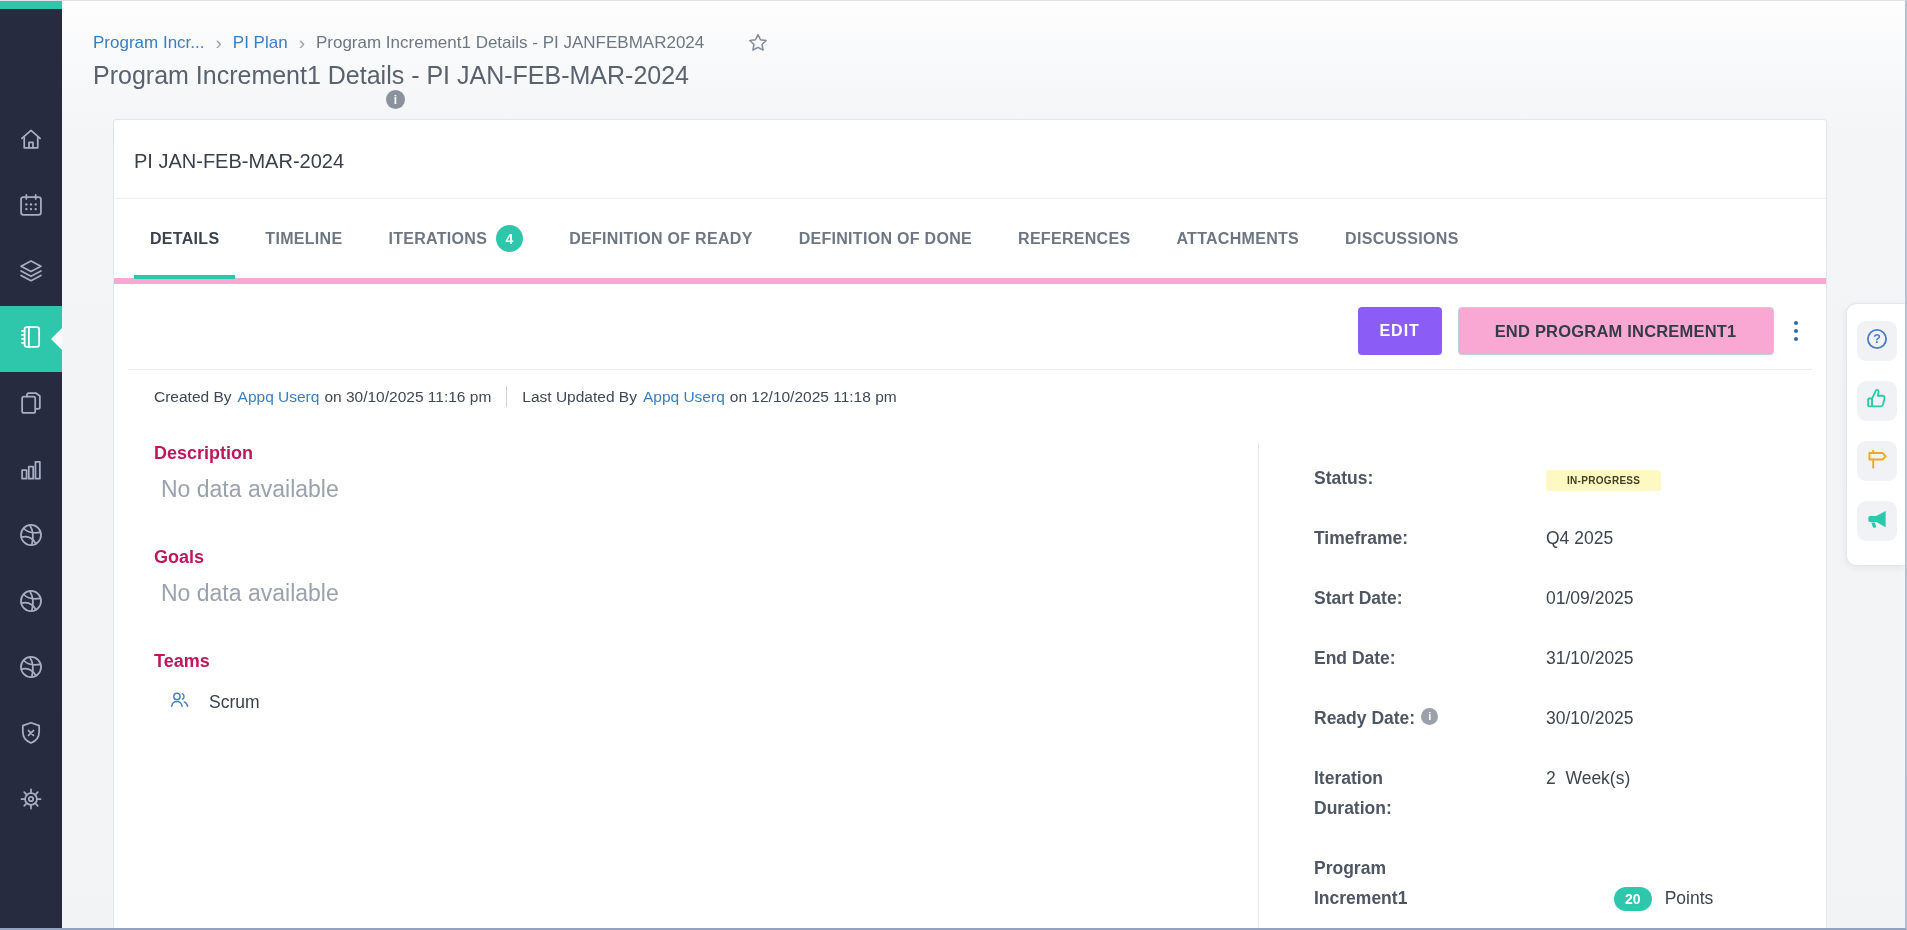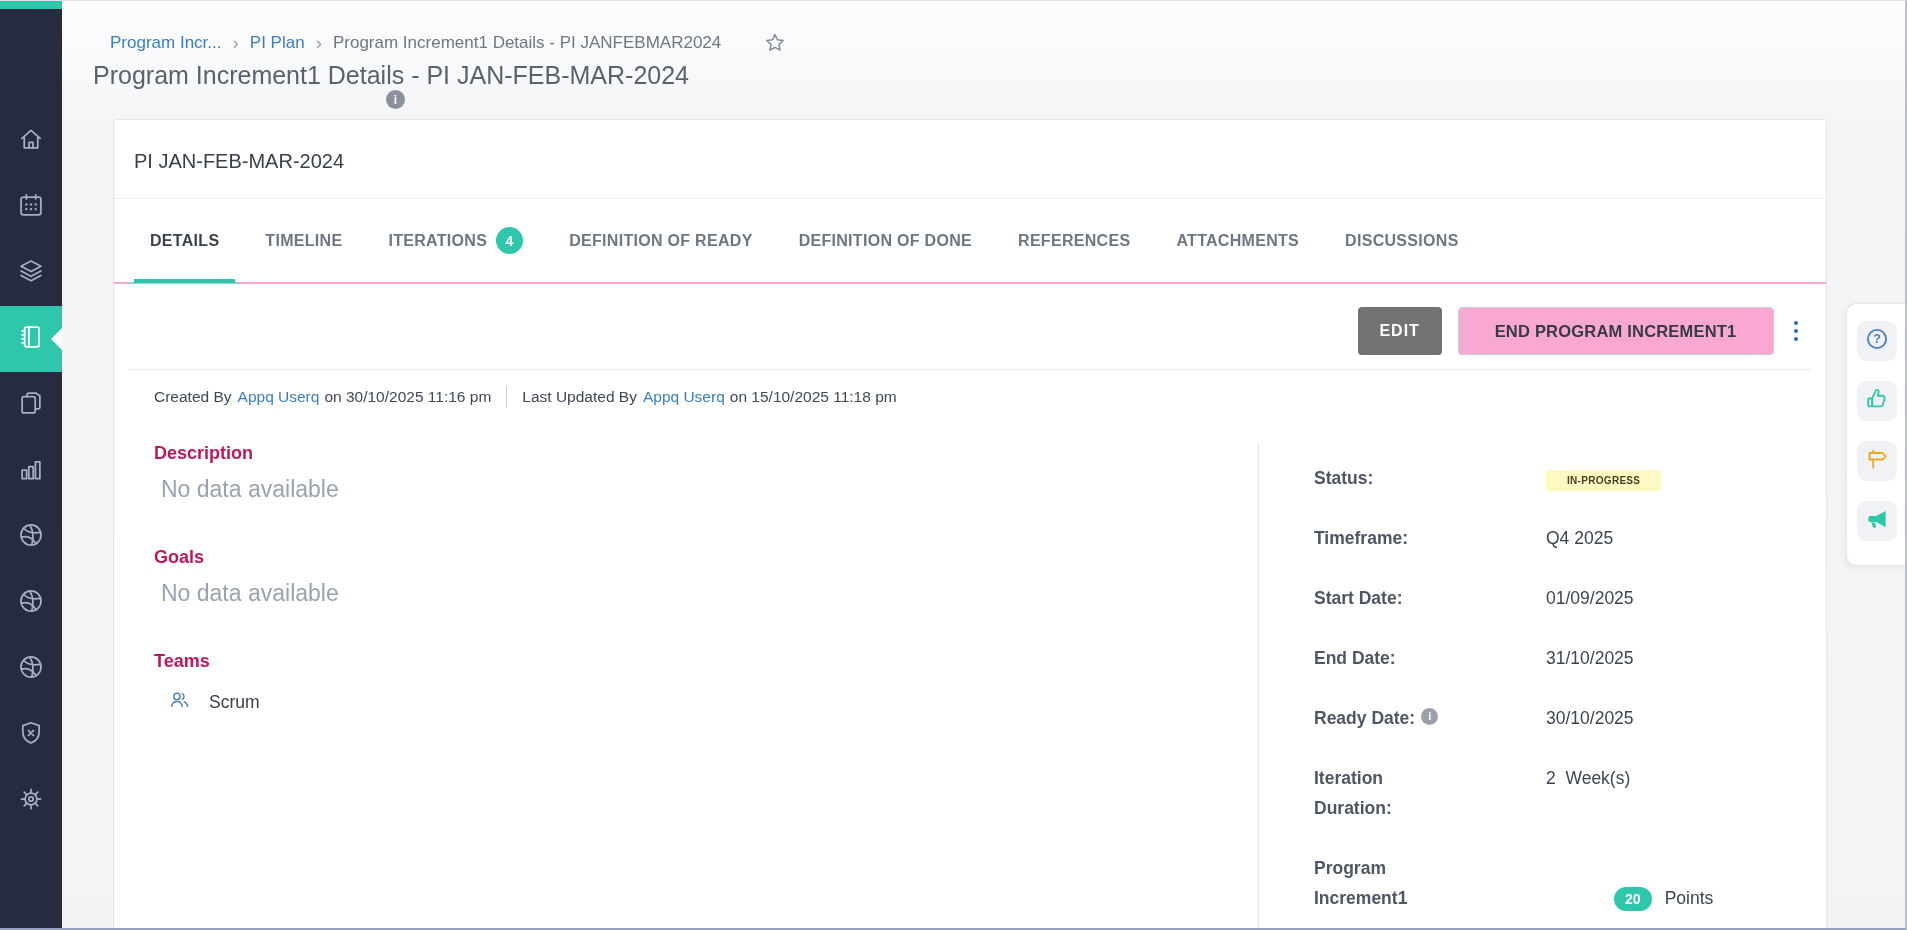--- a/index.html
+++ b/index.html
@@ -17,46 +17,46 @@
   .sidebar-accent { height:8px; background:#2fc7ac; }
   .nav { margin-top:99px; }
   .nav-item { height:66px; display:flex; align-items:center; justify-content:center; position:relative; cursor:pointer; color:#a6afc4; }
   .nav-item svg { width:28px; height:28px; stroke:currentColor; fill:none; stroke-width:1.5; stroke-linecap:round; stroke-linejoin:round; }
   .nav-item.active { background:#2fc7ac; color:#ffffff; }
   .nav-item.active .notch { position:absolute; right:0; top:50%; transform:translateY(-50%); width:0; height:0;
     border-top:11px solid transparent; border-bottom:11px solid transparent; border-right:11px solid #fbfbfd; }
   
   .main { position:absolute; left:62px; top:0; right:0; bottom:0;
     background:linear-gradient(180deg,#fdfdfe 0px,#f4f5f7 130px,#f2f3f5 100%); }
-  .breadcrumb { position:absolute; left:48px; top:30px; display:flex; align-items:center; font-size:17px; }
+  .breadcrumb { position:absolute; left:31px; top:30px; display:flex; align-items:center; font-size:17px; }
   .crumb-link { color:#3a7ec2; cursor:pointer; }
   .crumb-sep { color:#99a1ab; margin:0 11px; font-size:19px; }
   .crumb-current { color:#6e7784; }
   .star { margin-left:42px; display:flex; cursor:pointer; }
   .star svg { width:24px; height:24px; stroke:#838c99; fill:none; stroke-width:1.5; stroke-linejoin:round; }
   .page-title-row { position:absolute; left:31px; top:60px; display:flex; align-items:center;flex-direction:column; }
   .page-title { font-size:25px; color:#59626f; }
   .info-dot { display:inline-flex; align-items:center; justify-content:center; width:19px; height:19px; border-radius:50%;
     background:#8a929e; color:#fff; font-size:12px; font-weight:bold; margin-left:9px; cursor:pointer; font-style:normal; }
   .info-dot.small { width:17px; height:17px; font-size:11px; margin-left:6px; vertical-align:4px; background:#9aa1ab; }
   
   .card { position:absolute; left:51px; top:118px; width:1714px; height:840px; background:#ffffff;
     border:1px solid #e2e5ea; border-radius:3px; }
   .card-title { padding:30px 20px 25px 20px; font-size:20px; color:#39404c; }
   .card-divider { border-top:1px solid #eceef1; }
-  .tabs { display:flex; align-items:center; height:85px; padding-left:20px; border-bottom:2px solid #f9a8d4; }
+  .tabs { display:flex; align-items:center; height:85px; padding-left:20px; border-bottom:6px solid #f9a8d4; }
   .tab { position:relative; height:100%; display:flex; align-items:center; padding:0 16px; margin-right:14px;
     font-size:16px; font-weight:700; letter-spacing:0.3px; color:#6d7683; cursor:pointer; white-space:nowrap; }
   .tab.active { color:#3b424e; }
   .tab.active::after { content:""; position:absolute; left:0; right:0; bottom:-1px; height:4px; background:#2fc7ac; }
   .tab-badge { width:27px; height:27px; border-radius:50%; background:#2fc7ac; color:#fff; font-size:14px; font-weight:700;
     display:flex; align-items:center; justify-content:center; margin-left:9px; }
   .panel { position:relative; padding-top:23px; }
   .actions { display:flex; justify-content:flex-end; align-items:center; padding-right:24px; gap:16px; }
-  .btn-edit { width:84px; height:48px; background:#737373; color:#fff; font-family:inherit; font-weight:700; font-size:16px;
+  .btn-edit { width:84px; height:48px; background:#8b5cf6; color:#fff; font-family:inherit; font-weight:700; font-size:16px;
     letter-spacing:1px; border:none; border-radius:4px; cursor:pointer; }
   .btn-end { height:48px; padding:0 36px; background:#f9a8d4; border:1px solid #c9cfd8; border-radius:4px; font-family:inherit;
     font-weight:700; font-size:16.5px; color:#343b46; letter-spacing:0.2px; cursor:pointer; box-shadow:0 1px 2px rgba(27,31,35,.05); }
   .kebab { display:flex; flex-direction:column; gap:3.5px; padding:6px 4px; cursor:pointer; }
   .kebab span { width:4.5px; height:4.5px; border-radius:50%; background:#2a6aa5; }
   .meta-divider { margin:14px 14px 0 14px; border-top:1px solid #e9ebee; }
   .meta { padding:16px 0 0 40px; font-size:15.5px; color:#3f4856; display:flex; align-items:center; }
   .meta .lnk { color:#3a7ec2; cursor:pointer; margin:0 5px; }
   .meta .pre { margin-right:1px; }
   .meta-sep { width:1px; height:21px; background:#cdd2d9; margin:0 15px; }
@@ -254,21 +254,21 @@
 
       <div class="meta-divider"></div>
 
       <div class="meta">
         <span class="pre">Created By</span>
         <span class="lnk">Appq Userq</span>
         <span>on 30/10/2025 11:16 pm</span>
         <span class="meta-sep"></span>
         <span class="pre">Last Updated By</span>
         <span class="lnk">Appq Userq</span>
-        <span>on 15/10/2025 11:18 pm</span>
+        <span>on 12/10/2025 11:18 pm</span>
       </div>
 
       <div class="columns">
 
         <div class="col-left">
           <div class="section">
             <div class="section-h">Description</div>
             <div class="section-empty">No data available</div>
           </div>
           <div class="section">

